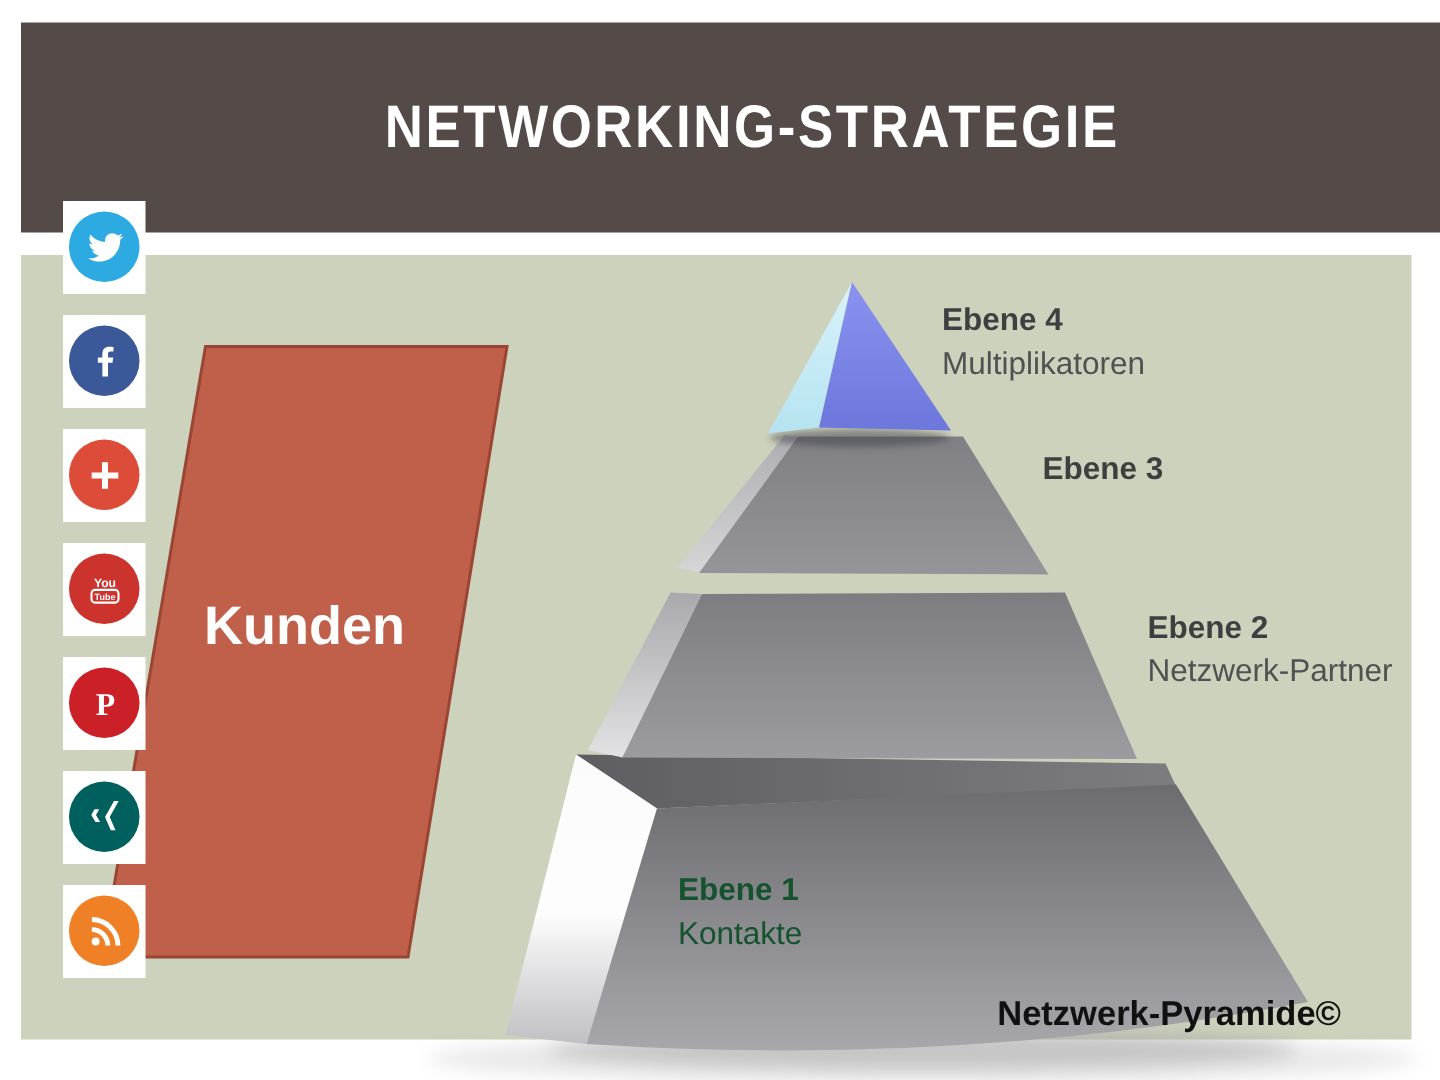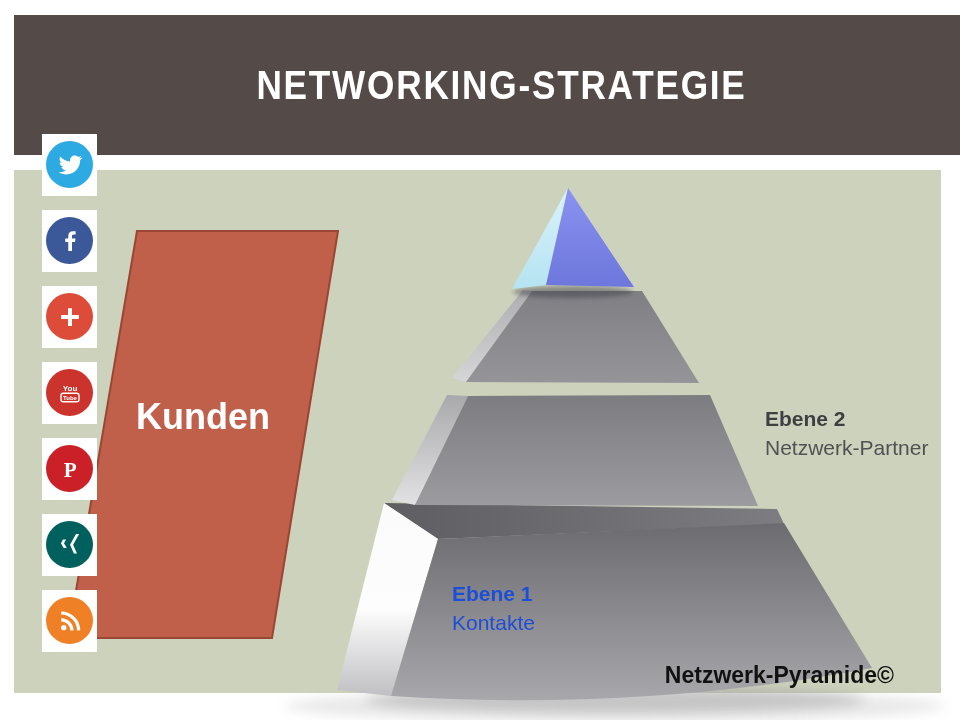--- a/index.html
+++ b/index.html
@@ -12,21 +12,21 @@
          transform:scaleX(.88);}
   
   .canvas{position:absolute;left:14px;top:170px;width:927px;height:523px;z-index:1;}
   
   #art{position:absolute;left:0;top:0;width:960px;height:720px;z-index:2;pointer-events:none;}
   
   .labels{position:absolute;left:14px;top:170px;width:927px;height:523px;overflow:hidden;z-index:5;}
   .label{position:absolute;font-size:21px;line-height:29px;white-space:nowrap;color:#3f3f41;}
   .label .num{font-weight:700;display:block;}
   .label .sub{font-weight:400;color:#515153;display:block;}
-  .label.on-pyramid,.label.on-pyramid .sub{color:#1d4ed8;}
+  .label.on-pyramid,.label.on-pyramid .sub{color:#14532d;}
   .cta-text{position:absolute;left:84px;top:228px;width:210px;text-align:center;
             color:#fff;font-size:36px;font-weight:700;line-height:38px;}
   .credit{position:absolute;right:47px;top:492px;color:#111;font-size:23px;font-weight:700;margin-left:34px;}
   
   .tiles{position:absolute;left:42px;top:134px;display:flex;gap:14px;z-index:6;flex-direction:column;}
   .tile{width:55px;height:62px;background:#fff;display:flex;justify-content:center;}
   .badge{width:47px;height:47px;border-radius:50%;margin-top:7px;
          display:flex;align-items:center;justify-content:center;}
   .badge svg{width:30px;height:30px;display:block;}
 </style>
@@ -172,21 +172,26 @@
       <polygon points="568,188 546,285 512,289" fill="url(#gCyan)"></polygon>
       <polygon points="568,188 634,287 546,285" fill="url(#gBlue)"></polygon>
     </g>
   </svg>
 
   <div class="labels">
     <div class="cta-text">
       <span>Kunden</span><br>
     </div>
 
+    <div class="label" style="left:614px;top:29px">
+      <span class="num">Ebene 4</span>
+      <span class="sub">Multiplikatoren</span>
+    </div>
     <div class="label" style="left:681px;top:128px">
+      <span class="num">Ebene 3</span>
     </div>
     <div class="label" style="left:751px;top:234px">
       <span class="num">Ebene 2</span>
       <span class="sub">Netzwerk-Partner</span>
     </div>
     <div class="label on-pyramid" style="left:438px;top:409px">
       <span class="num">Ebene 1</span>
       <span class="sub">Kontakte</span>
     </div>
 

